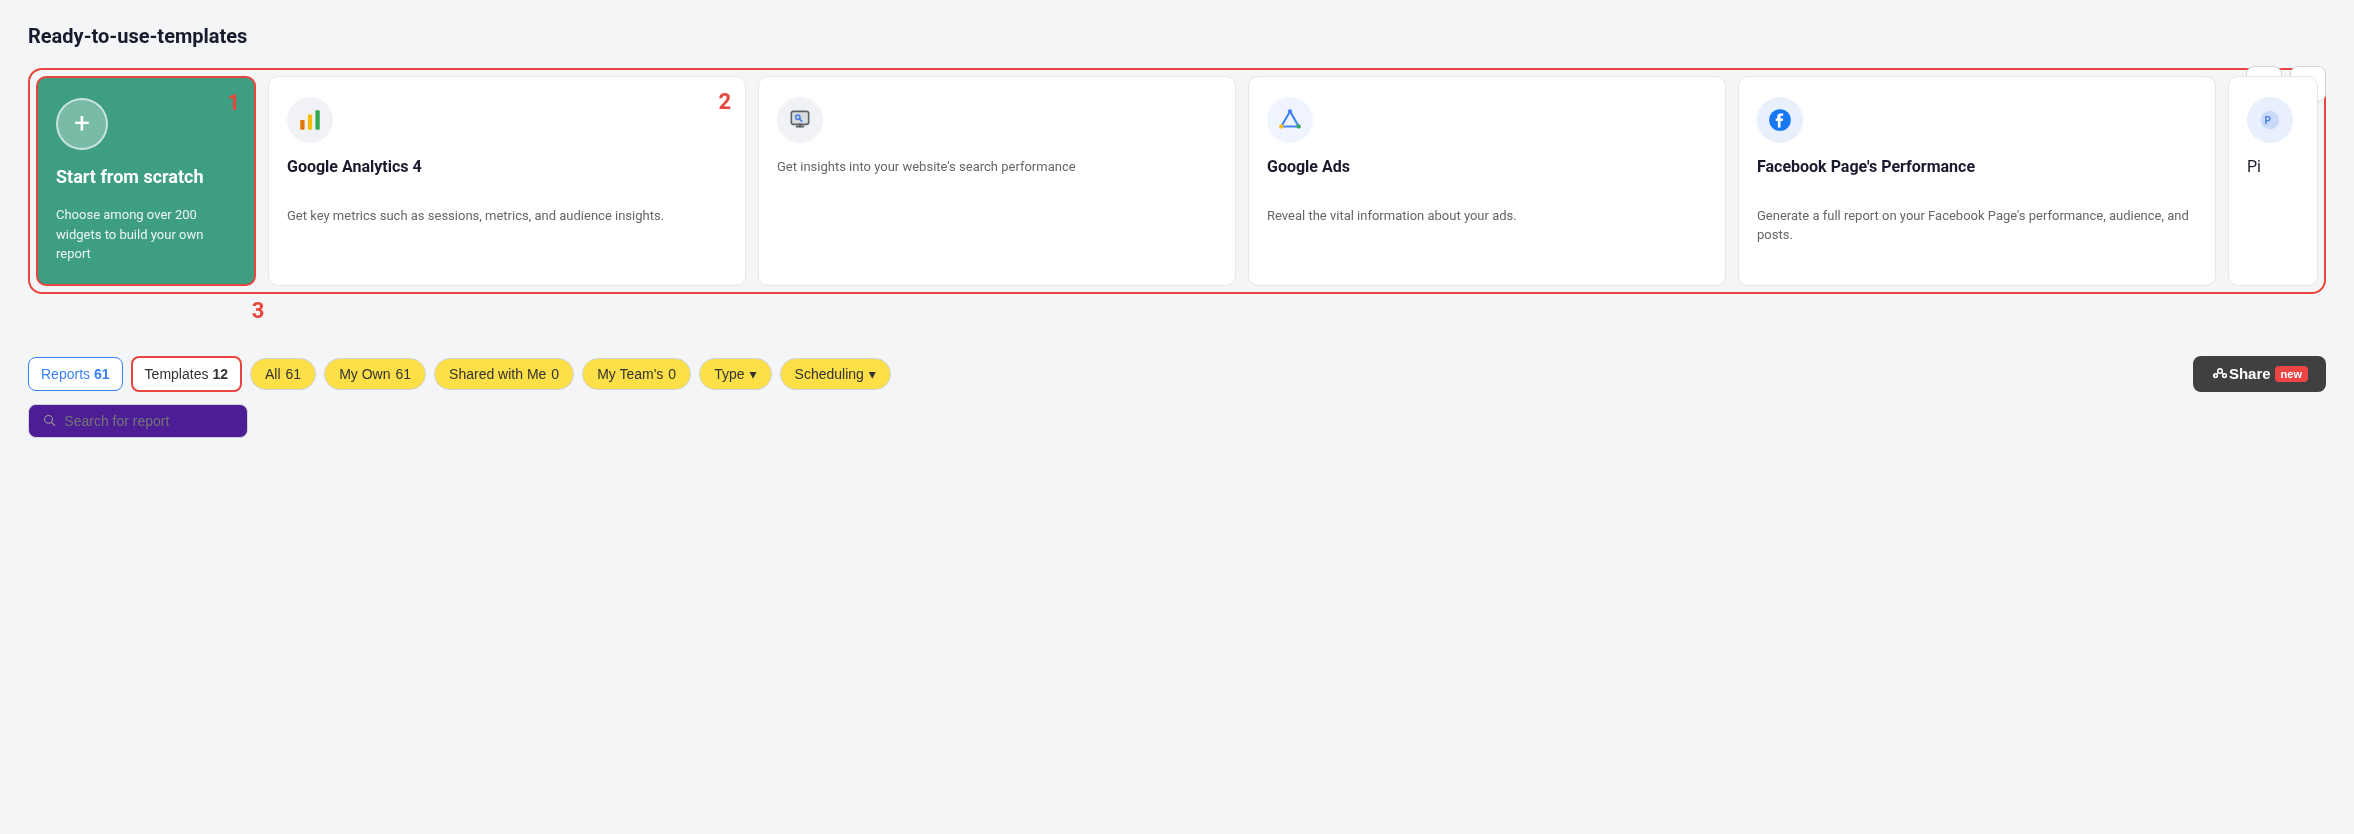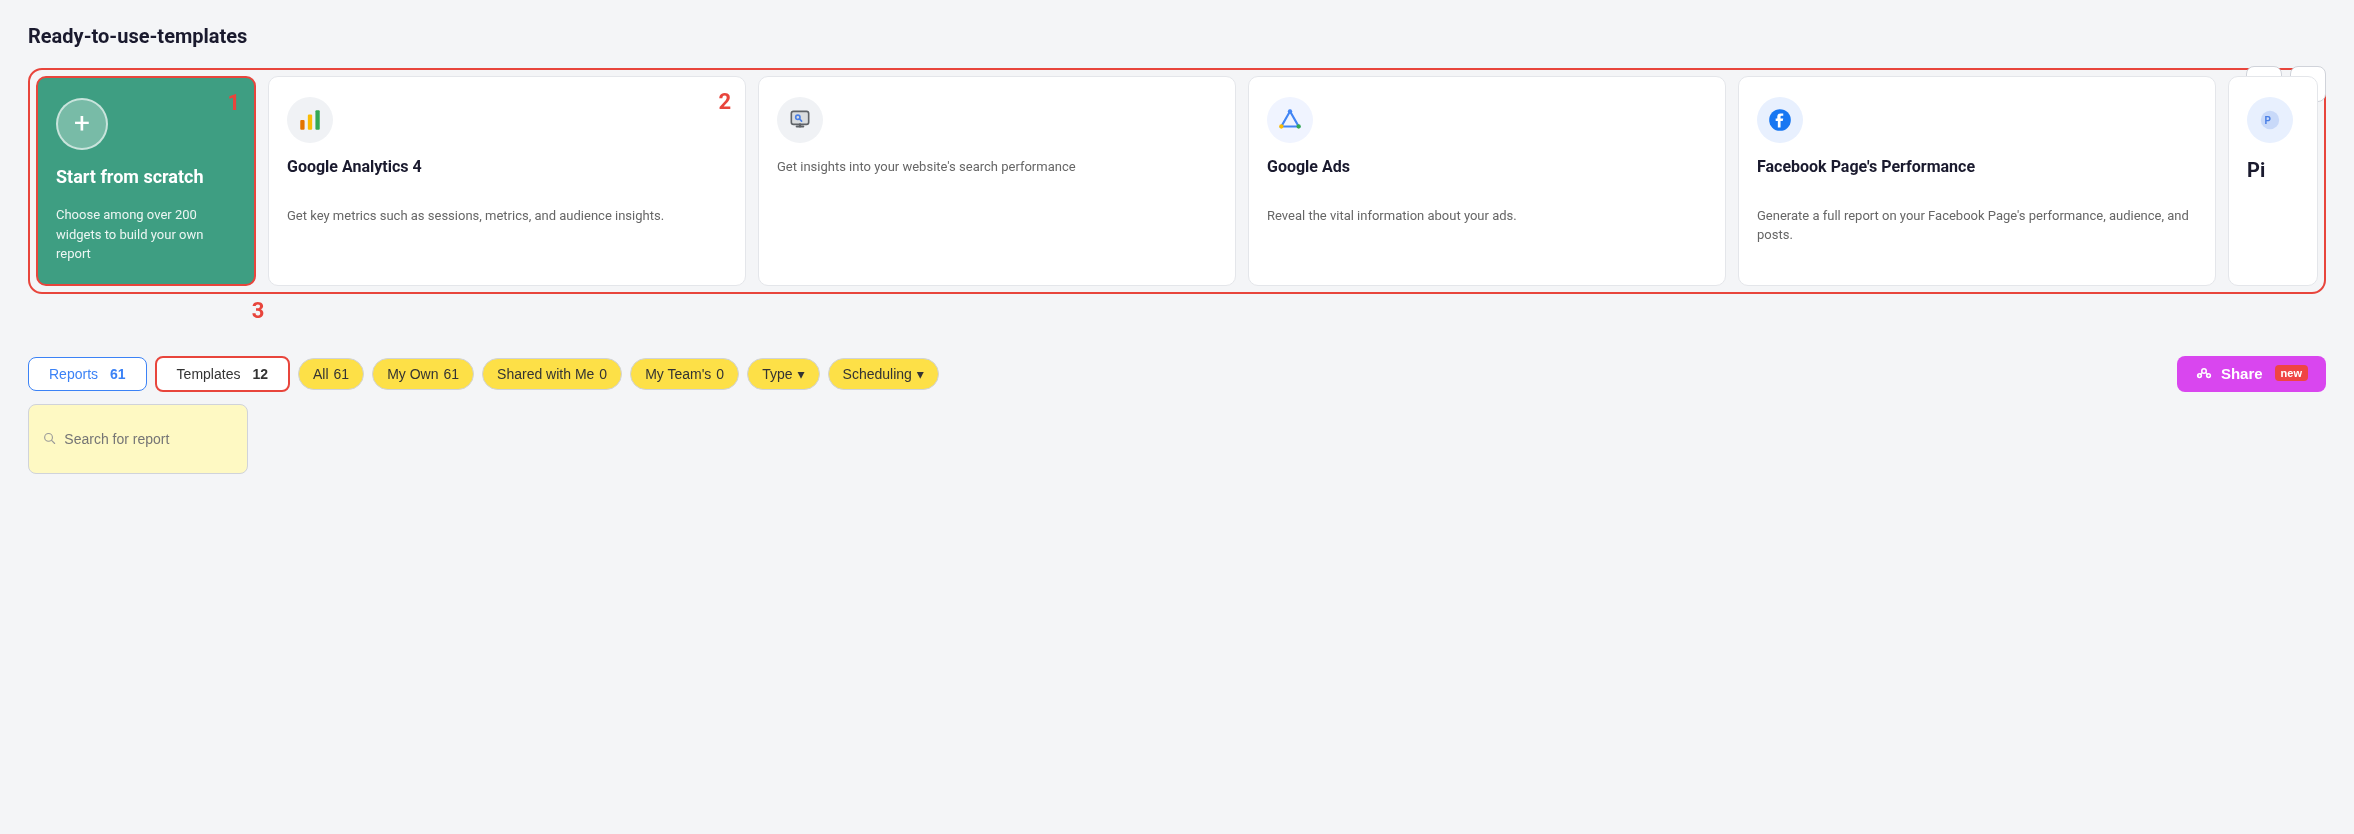--- a/index.html
+++ b/index.html
@@ -180,39 +180,39 @@
       height: 46px;
       border-radius: 50%;
       background: #e8f0fe;
       display: flex;
       align-items: center;
       justify-content: center;
       margin-bottom: 14px;
     }
 
     .card-partial .card-title {
-      font-size: 20px;
-      font-weight: 700;
+      font-size: 16px;
+      font-weight: 400;
       color: #1a1a2e;
       line-height: 1.3;
     }
 
     
     .filter-bar {
       display: flex;
       align-items: center;
       gap: 8px;
       flex-wrap: wrap;
     }
 
     .tab-btn {
       display: flex;
       align-items: flex-end;
-      gap: 12px;
-      padding: 8px 20px;
+      gap: 4px;
+      padding: 8px 12px;
       border-radius: 8px;
       border: 1.5px solid #d0d3da;
       background: #fff;
       cursor: pointer;
       font-size: 14px;
       font-weight: 500;
       color: #333;
       white-space: nowrap;
     }
 
@@ -242,25 +242,24 @@
       color: #333;
       white-space: nowrap;
     }
 
     .filter-divider {
       flex: 1;
     }
 
     .share-btn {
       display: flex;
-      align-items: flex-start;
-      gap: 8px;
+      align-items: center;
       padding: 9px 18px;
       border-radius: 8px;
-      background: #d946ef;
+      background: #404040;
       color: #fff;
       border: none;
       cursor: pointer;
       font-size: 15px;
       font-weight: 600;
     }
 
     .share-btn .new-badge {
       background: #ef4444;
       color: #fff;
@@ -274,22 +273,22 @@
     .search-row {
       margin-top: 12px;
     }
 
     .search-input-wrap {
       display: flex;
       align-items: flex-start;
       gap: 8px;
       border: 1.5px solid #d0d3da;
       border-radius: 8px;
-      background: #fef9c3;
-      padding: 26px 14px;
+      background: #4c1d95;
+      padding: 8px 14px;
       width: 220px;
     }
 
     .search-input-wrap input {
       border: none;
       outline: none;
       font-size: 14px;
       color: #888;
       background: transparent;
       width: 100%;

